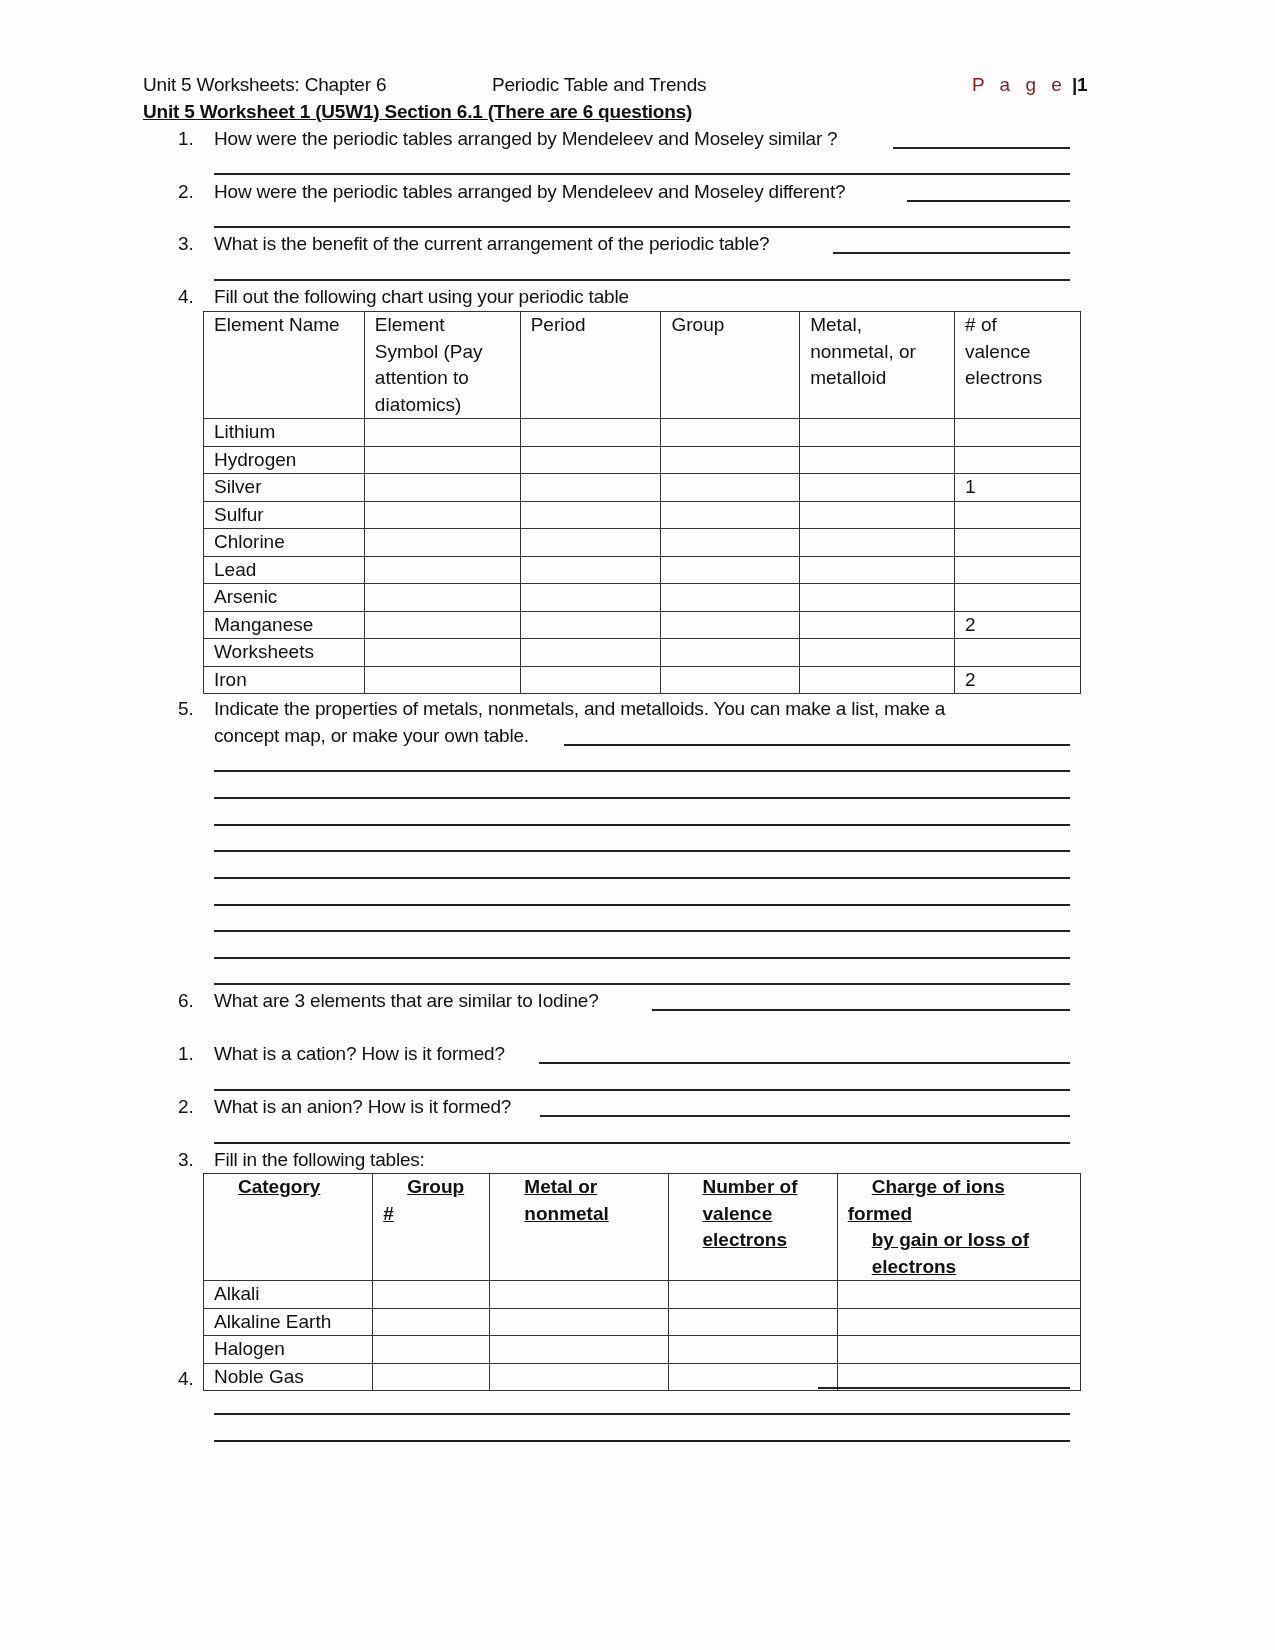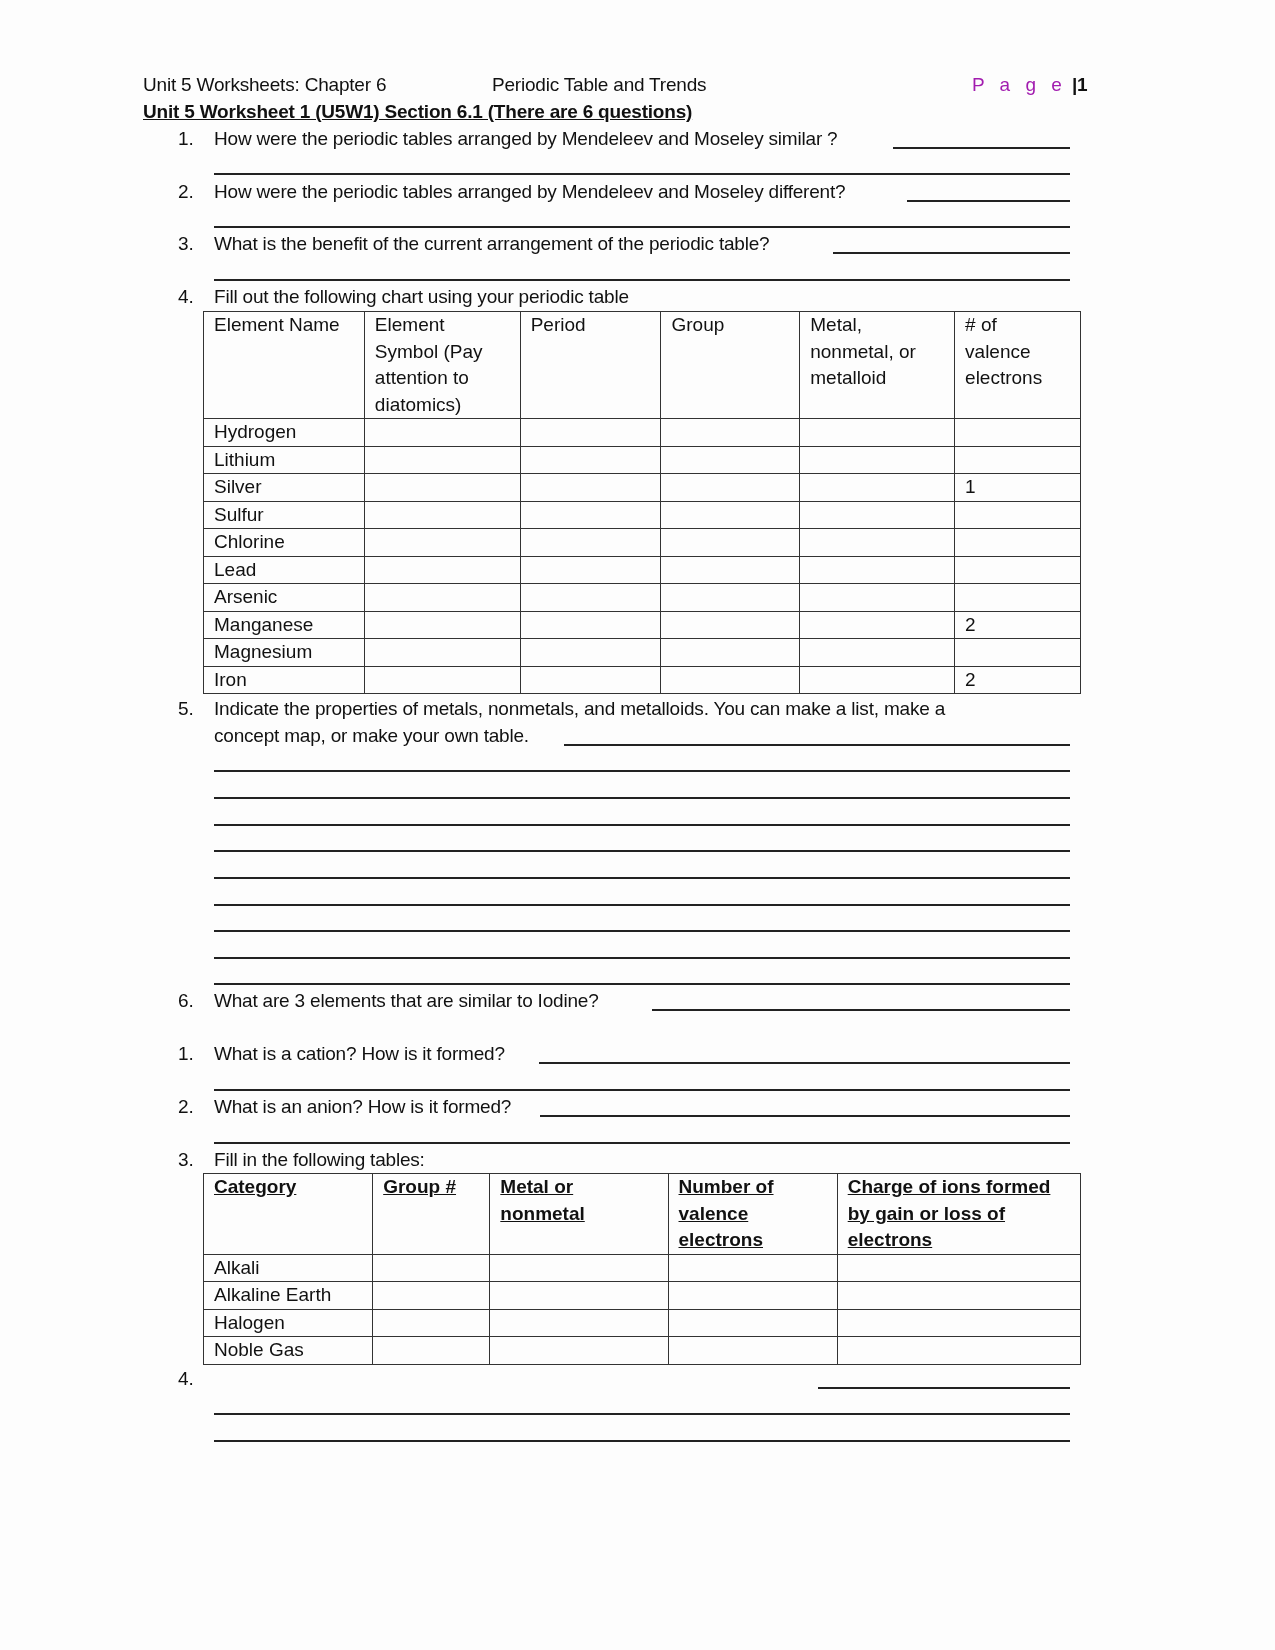--- a/index.html
+++ b/index.html
@@ -1,29 +1,29 @@
 <!DOCTYPE html>
 <html><head>
 <meta charset="utf-8">
 <style>
   html, body { margin: 0; padding: 0; background: #fdfdfd; }
   body { width: 1275px; height: 1650px; position: relative; overflow: hidden;
          font-family: "Liberation Sans", sans-serif; color: #111; }
   .page { position: absolute; left: 0; top: 0; width: 1275px; height: 1650px; background: #fdfdfd; }
   .t { position: absolute; font-size: 19px; line-height: 24px; white-space: nowrap; letter-spacing: -0.2px; }
   .hdr { font-size: 19px; }
-  .pg { color: #a21caf; letter-spacing: 5px; }
+  .pg { color: #7f1d1d; letter-spacing: 5px; }
   .pgnum { color: #111; font-weight: bold; }
   .sec { font-weight: bold; text-decoration: underline; }
   .num { position: absolute; font-size: 19px; line-height: 24px; }
   .line { position: absolute; height: 0; border-top: 2px solid #222; }
   table.grid { position: absolute; border-collapse: collapse; font-size: 19px; }
   table.grid td { border: 1.5px solid #333; padding: 0 10px; vertical-align: top; line-height: 26.5px; }
   table.grid .h td { line-height: 26.5px; }
-  .ul { text-decoration: underline; font-weight: bold; }
+  .ul { text-decoration: underline; font-weight: bold; margin-left: 24px; }
 </style>
 </head>
 <body>
 
 <div class="page">
 
   <div class="t hdr" style="left:143px;top:73px;">Unit 5 Worksheets: Chapter 6</div>
   <div class="t hdr" style="left:492px;top:73px;">Periodic Table and Trends</div>
   <div class="t" style="left:972px;top:73px;">
     <span class="pg">P a g e</span>
@@ -62,36 +62,36 @@
     <tbody>
         <tr class="h">
       <td><span>Element Name</span></td>
       <td><span>Element</span><br><span>Symbol (Pay</span><br><span>attention to</span><br><span>diatomics)</span></td>
       <td><span>Period</span></td>
       <td><span>Group</span></td>
       <td><span>Metal,</span><br><span>nonmetal, or</span><br><span>metalloid</span></td>
       <td><span># of</span><br><span>valence</span><br><span>electrons</span></td>
     </tr>
     <tr>
+          <td>Lithium</td>
+          <td></td>
+          <td></td>
+          <td></td>
+          <td></td>
+          <td></td>
+        </tr>
+    <tr>
           <td>Hydrogen</td>
           <td></td>
           <td></td>
           <td></td>
           <td></td>
           <td></td>
         </tr>
     <tr>
-          <td>Lithium</td>
-          <td></td>
-          <td></td>
-          <td></td>
-          <td></td>
-          <td></td>
-        </tr>
-    <tr>
           <td>Silver</td>
           <td></td>
           <td></td>
           <td></td>
           <td></td>
           <td>1</td>
         </tr>
     <tr>
           <td>Sulfur</td>
           <td></td>
@@ -126,21 +126,21 @@
         </tr>
     <tr>
           <td>Manganese</td>
           <td></td>
           <td></td>
           <td></td>
           <td></td>
           <td>2</td>
         </tr>
     <tr>
-          <td>Magnesium</td>
+          <td>Worksheets</td>
           <td></td>
           <td></td>
           <td></td>
           <td></td>
           <td></td>
         </tr>
     <tr>
           <td>Iron</td>
           <td></td>
           <td></td>

